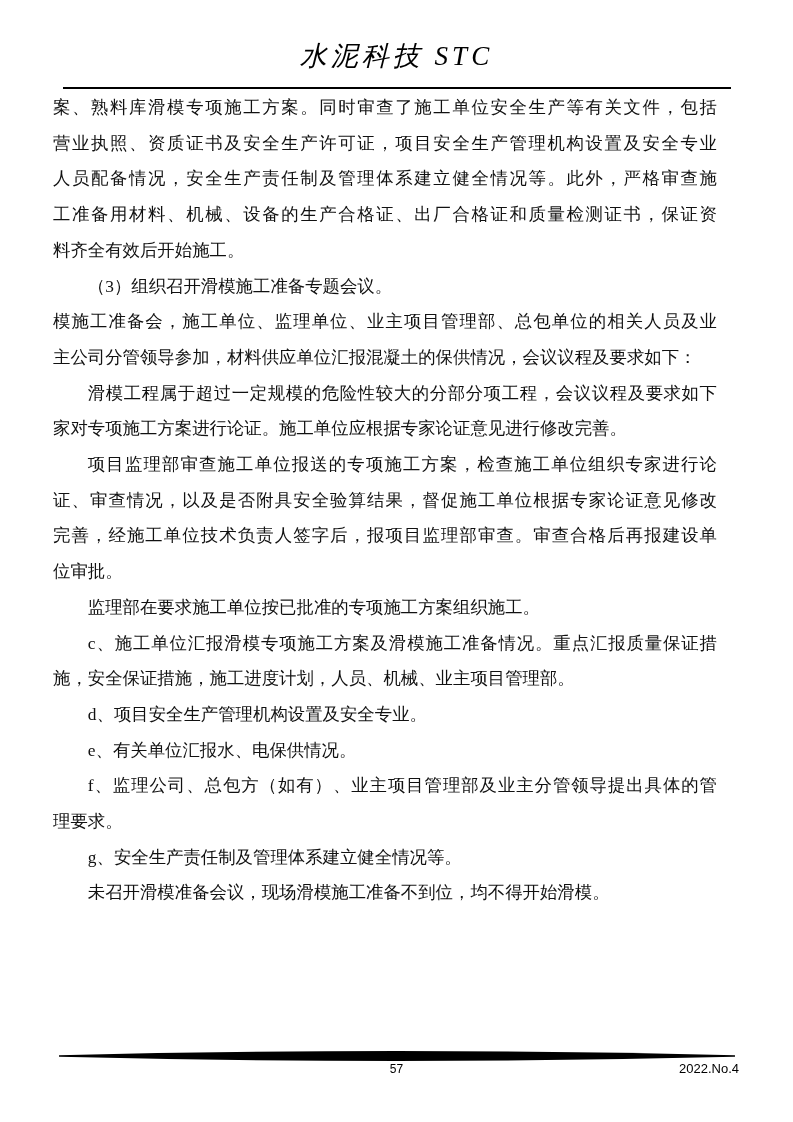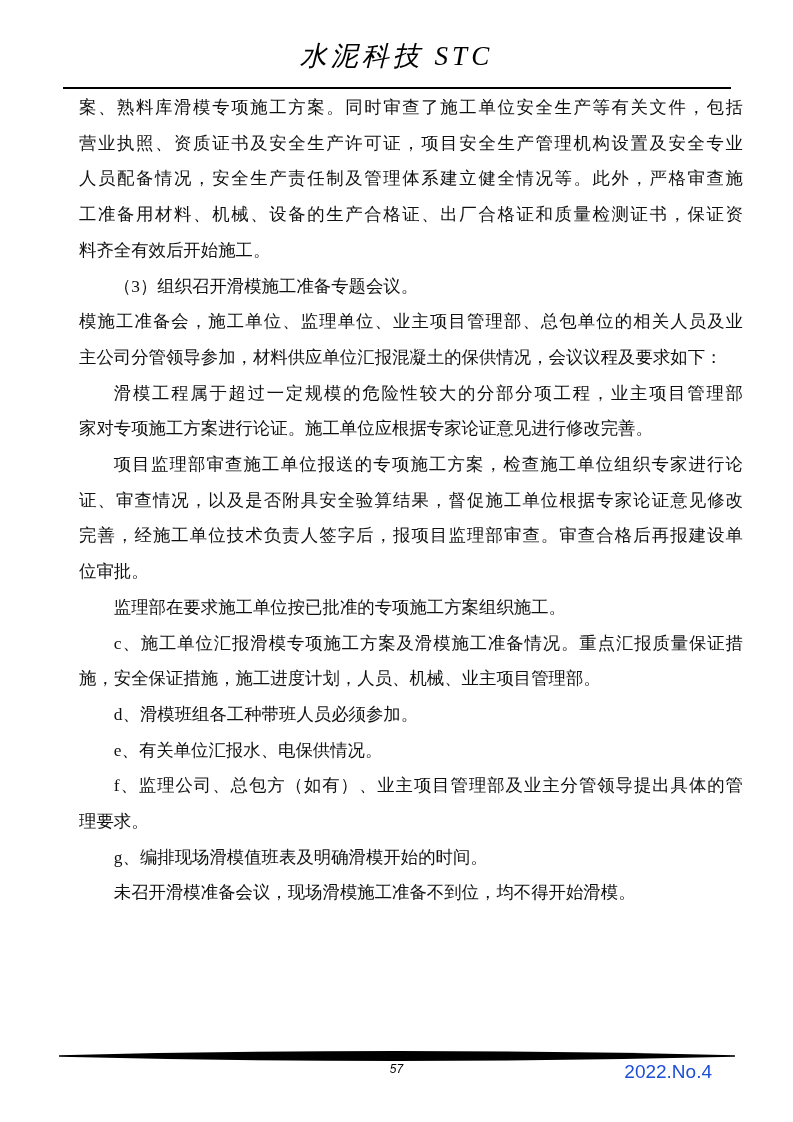--- a/index.html
+++ b/index.html
@@ -20,81 +20,81 @@
     font-weight:500;
     letter-spacing:4px;
     color:#000;
     white-space:nowrap;
   }
   .header-rule{
     position:absolute;left:63px;top:87px;
     width:668px;height:2px;background:#000;
   }
   .body-text{
-    position:absolute;left:79px;top:90px;width:664px;
+    position:absolute;left:53px;top:90px;width:664px;
   }
   .line{
     line-height:35.7px;
     font-size:17.4px;
     white-space:nowrap;
     overflow:visible;
   }
   .just{
     white-space:normal;
     text-align:justify;
     text-align-last:justify;
   }
   .ind{text-indent:2em;font-family:Liberation Serif, serif;}
   .footer-divider{
     position:absolute;left:59px;top:1051px;width:676px;height:10px;
   }
   .footer-page-number{
     position:absolute;left:0;top:1062px;width:100%;
     text-align:center;
     font-family:"Liberation Sans","DejaVu Sans",sans-serif;
-    font-size:12px;color:#000;font-style:italic;
+    font-size:12px;color:#000;
   }
   .footer-issue{
-    position:absolute;right:81px;top:1061px;
+    position:absolute;right:54px;top:1061px;
     font-family:"Liberation Sans","DejaVu Sans",sans-serif;
-    font-size:19px;color:#1d4ed8;
+    font-size:13px;color:#000000;
   }
 </style>
 </head>
 <body>
 
 <div class="page">
 
   <div class="journal-title">水泥科技 STC</div>
 
   <div class="header-rule"></div>
 
   <div class="body-text">
       <div class="line just">案、熟料库滑模专项施工方案。同时审查了施工单位安全生产等有关文件，包括</div>
       <div class="line just">营业执照、资质证书及安全生产许可证，项目安全生产管理机构设置及安全专业</div>
       <div class="line just">人员配备情况，安全生产责任制及管理体系建立健全情况等。此外，严格审查施</div>
       <div class="line just">工准备用材料、机械、设备的生产合格证、出厂合格证和质量检测证书，保证资</div>
       <div class="line">料齐全有效后开始施工。</div>
       <div class="line ind">（3）组织召开滑模施工准备专题会议。</div>
       <div class="line just">模施工准备会，施工单位、监理单位、业主项目管理部、总包单位的相关人员及业</div>
       <div class="line">主公司分管领导参加，材料供应单位汇报混凝土的保供情况，会议议程及要求如下：</div>
-      <div class="line ind just">滑模工程属于超过一定规模的危险性较大的分部分项工程，业主项目管理部</div>
+      <div class="line ind just">滑模工程属于超过一定规模的危险性较大的分部分项工程，会议议程及要求如下</div>
       <div class="line">家对专项施工方案进行论证。施工单位应根据专家论证意见进行修改完善。</div>
       <div class="line ind just">项目监理部审查施工单位报送的专项施工方案，检查施工单位组织专家进行论</div>
       <div class="line just">证、审查情况，以及是否附具安全验算结果，督促施工单位根据专家论证意见修改</div>
       <div class="line just">完善，经施工单位技术负责人签字后，报项目监理部审查。审查合格后再报建设单</div>
       <div class="line">位审批。</div>
       <div class="line ind">监理部在要求施工单位按已批准的专项施工方案组织施工。</div>
       <div class="line ind just">c、施工单位汇报滑模专项施工方案及滑模施工准备情况。重点汇报质量保证措</div>
       <div class="line">施，安全保证措施，施工进度计划，人员、机械、业主项目管理部。</div>
-      <div class="line ind">d、滑模班组各工种带班人员必须参加。</div>
+      <div class="line ind">d、项目安全生产管理机构设置及安全专业。</div>
       <div class="line ind">e、有关单位汇报水、电保供情况。</div>
       <div class="line ind just">f、监理公司、总包方（如有）、业主项目管理部及业主分管领导提出具体的管</div>
       <div class="line">理要求。</div>
-      <div class="line ind">g、编排现场滑模值班表及明确滑模开始的时间。</div>
+      <div class="line ind">g、安全生产责任制及管理体系建立健全情况等。</div>
       <div class="line ind">未召开滑模准备会议，现场滑模施工准备不到位，均不得开始滑模。</div>
     </div>
 
   <svg class="footer-divider" viewBox="0 0 676 10" preserveAspectRatio="none">
     <path d="M0,4.2 Q338,-4 676,4.2 L676,5.8 Q338,14 0,5.8 Z" fill="#000"></path>
   </svg>
 
   <div class="footer-page-number">57</div>
 
   <div class="footer-issue">2022.No.4</div>

